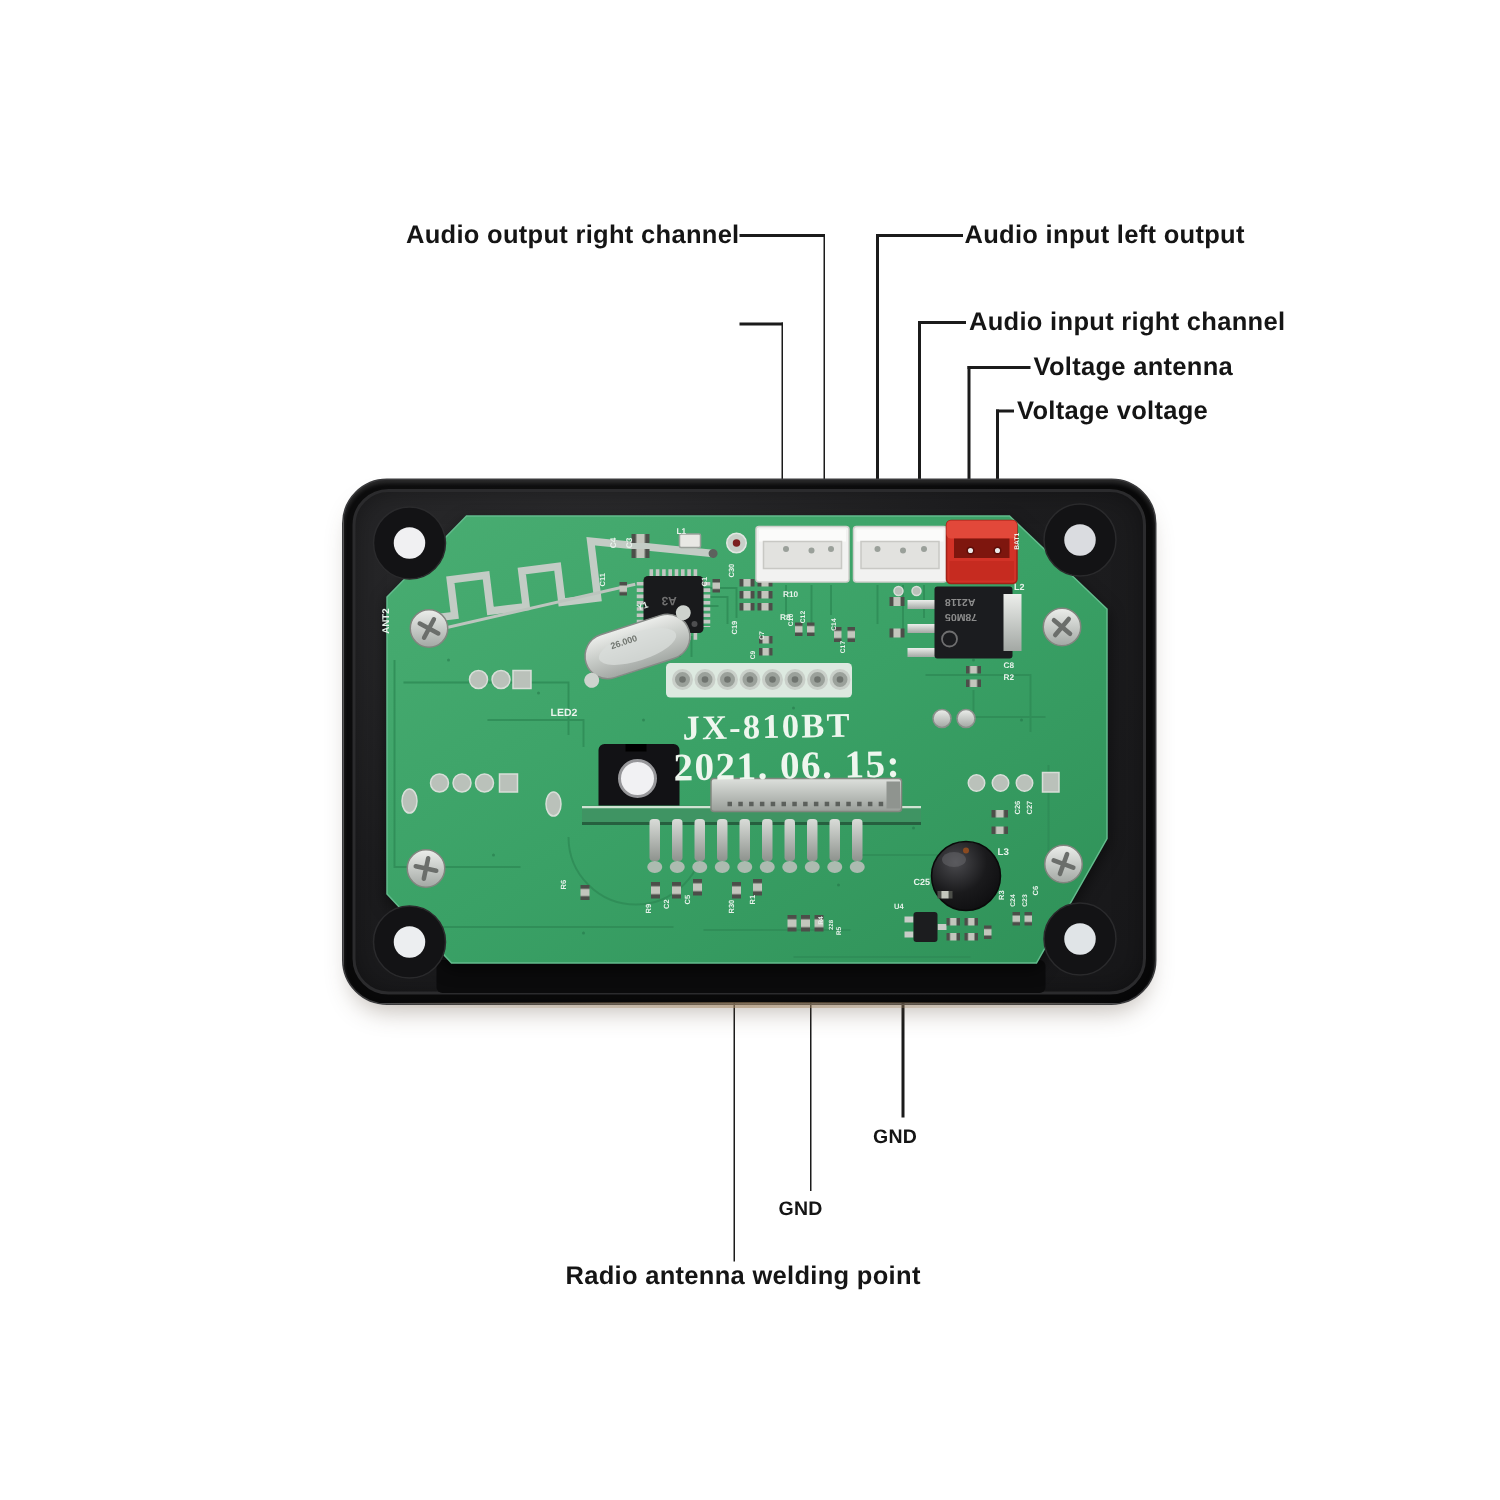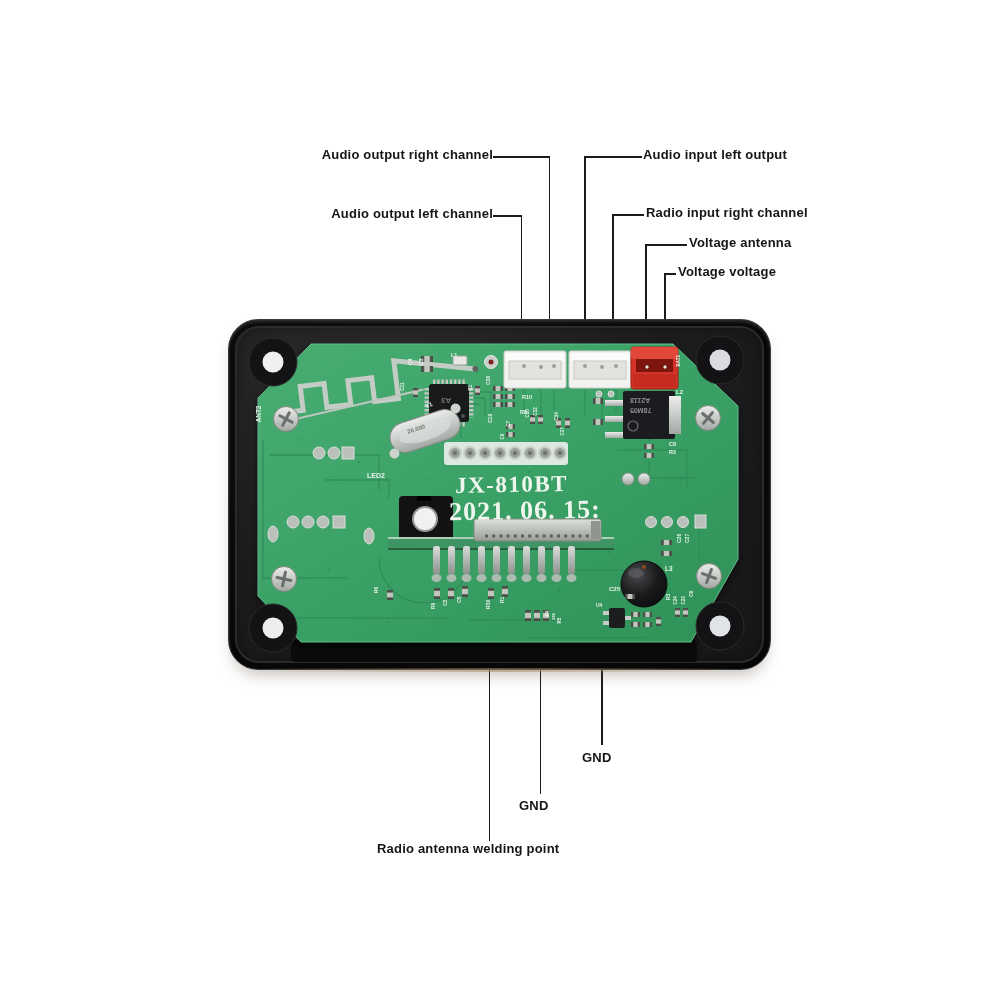--- a/index.html
+++ b/index.html
@@ -1,18 +1,18 @@
 <!DOCTYPE html>
 <html><head>
 <meta charset="utf-8">
 <style>
   html,body{margin:0;padding:0;background:#fff;}
   #canvas{position:relative;width:1000px;height:1000px;background:#ffffff;overflow:hidden;
           font-family:"Liberation Sans",sans-serif;}
-  .lbl{position:absolute;font-weight:700;font-size:13px;color:#151515;white-space:nowrap;
+  .lbl{position:absolute;font-weight:700;font-size:17px;color:#151515;white-space:nowrap;
        letter-spacing:.2px;}
   .lbl.r{text-align:right;}
   .gnd{font-size:13px;}
   .cl{position:absolute;background:#1b1b1b;}
   .clh{height:1.5px;}
   .clv{width:1.5px;}
 
   
   #frame{position:absolute;left:228px;top:319px;width:541px;height:349px;border-radius:30px;
          background:radial-gradient(120% 140% at 30% 18%,#2d2d2f 0%,#1d1d1f 45%,#141416 100%);
@@ -34,23 +34,22 @@
         font-weight:700;font-size:23px;color:#eef6ee;letter-spacing:1.5px;transform:rotate(-1deg);}
   .pcb-date{position:absolute;left:220px;top:176px;font-family:"Liberation Serif",serif;
         font-weight:700;font-size:26px;color:#eef6ee;letter-spacing:1px;transform:rotate(-1deg);}
 </style>
 </head>
 <body>
 
 <div id="canvas">
 
   <div class="lbl r" style="right:507px;top:147px;">Audio output right channel</div>
-  <div class="lbl r" style="right:507px;top:206px;">Audio output left channel</div>
   <div class="lbl" style="left:643px;top:147px;">Audio input left output</div>
-  <div class="lbl" style="left:646px;top:205px;">Radio input right channel</div>
+  <div class="lbl" style="left:646px;top:205px;">Audio input right channel</div>
   <div class="lbl" style="left:689px;top:235px;">Voltage antenna</div>
   <div class="lbl" style="left:678px;top:264px;">Voltage voltage</div>
   <div class="lbl gnd" style="left:582px;top:750px;">GND</div>
   <div class="lbl gnd" style="left:519px;top:798px;">GND</div>
   <div class="lbl" style="left:377px;top:841px;">Radio antenna welding point</div>
 
   <div class="cl clh" style="left:493px;top:156px;width:57px;"></div>
   <div class="cl clh" style="left:493px;top:215px;width:29px;"></div>
   <div class="cl clh" style="left:584px;top:156px;width:58px;"></div>
   <div class="cl clh" style="left:612px;top:214px;width:32px;"></div>

